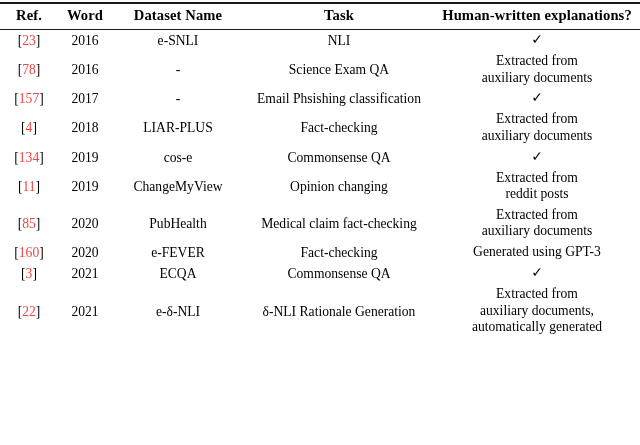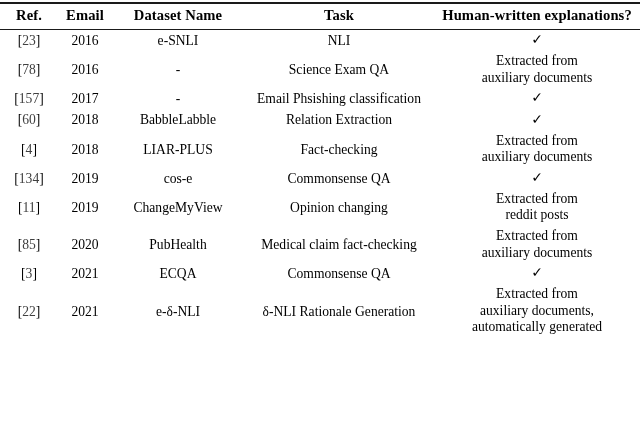--- a/index.html
+++ b/index.html
@@ -64,21 +64,21 @@
   col.c-name  { width: 132px; }
   col.c-task  { width: 190px; }
   col.c-expl  { width: 206px; }
 
   .ref-cite {
     color: #000000;
     font-size: 13.6px;
     white-space: nowrap;
   }
   .ref-num {
-    color: #404040;
+    color: #ef4444;
   }
 
   .check {
     font-size: 14px;
     line-height: 1.2;
     display: inline-block;
   }
 
   .dash { letter-spacing: 0; }
 
@@ -95,21 +95,21 @@
     <colgroup>
       <col class="c-ref">
       <col class="c-year">
       <col class="c-name">
       <col class="c-task">
       <col class="c-expl">
     </colgroup>
     <thead>
       <tr>
         <th>Ref.</th>
-        <th>Email</th>
+        <th>Word</th>
         <th>Dataset Name</th>
         <th>Task</th>
         <th>Human-written explanations?</th>
       </tr>
     </thead>
   </table>
 
   <div class="rule-head"></div>
 
   <table class="dataset-table">
@@ -137,27 +137,20 @@
 auxiliary documents</td>
         </tr>
         <tr>
           <td><span class="ref-cite">[<span class="ref-num">157</span>]</span></td>
           <td>2017</td>
           <td class="dash">-</td>
           <td>Email Phsishing classification</td>
           <td class="expl"><span class="check">✓</span></td>
         </tr>
         <tr>
-          <td><span class="ref-cite">[<span class="ref-num">60</span>]</span></td>
-          <td>2018</td>
-          <td>BabbleLabble</td>
-          <td>Relation Extraction</td>
-          <td class="expl"><span class="check">✓</span></td>
-        </tr>
-        <tr>
           <td><span class="ref-cite">[<span class="ref-num">4</span>]</span></td>
           <td>2018</td>
           <td>LIAR-PLUS</td>
           <td>Fact-checking</td>
           <td class="expl">Extracted from
 auxiliary documents</td>
         </tr>
         <tr>
           <td><span class="ref-cite">[<span class="ref-num">134</span>]</span></td>
           <td>2019</td>
@@ -175,20 +168,27 @@
         </tr>
         <tr>
           <td><span class="ref-cite">[<span class="ref-num">85</span>]</span></td>
           <td>2020</td>
           <td>PubHealth</td>
           <td>Medical claim fact-checking</td>
           <td class="expl">Extracted from
 auxiliary documents</td>
         </tr>
         <tr>
+          <td><span class="ref-cite">[<span class="ref-num">160</span>]</span></td>
+          <td>2020</td>
+          <td>e-FEVER</td>
+          <td>Fact-checking</td>
+          <td class="expl">Generated using GPT-3</td>
+        </tr>
+        <tr>
           <td><span class="ref-cite">[<span class="ref-num">3</span>]</span></td>
           <td>2021</td>
           <td>ECQA</td>
           <td>Commonsense QA</td>
           <td class="expl"><span class="check">✓</span></td>
         </tr>
         <tr>
           <td><span class="ref-cite">[<span class="ref-num">22</span>]</span></td>
           <td>2021</td>
           <td>e-δ-NLI</td>

